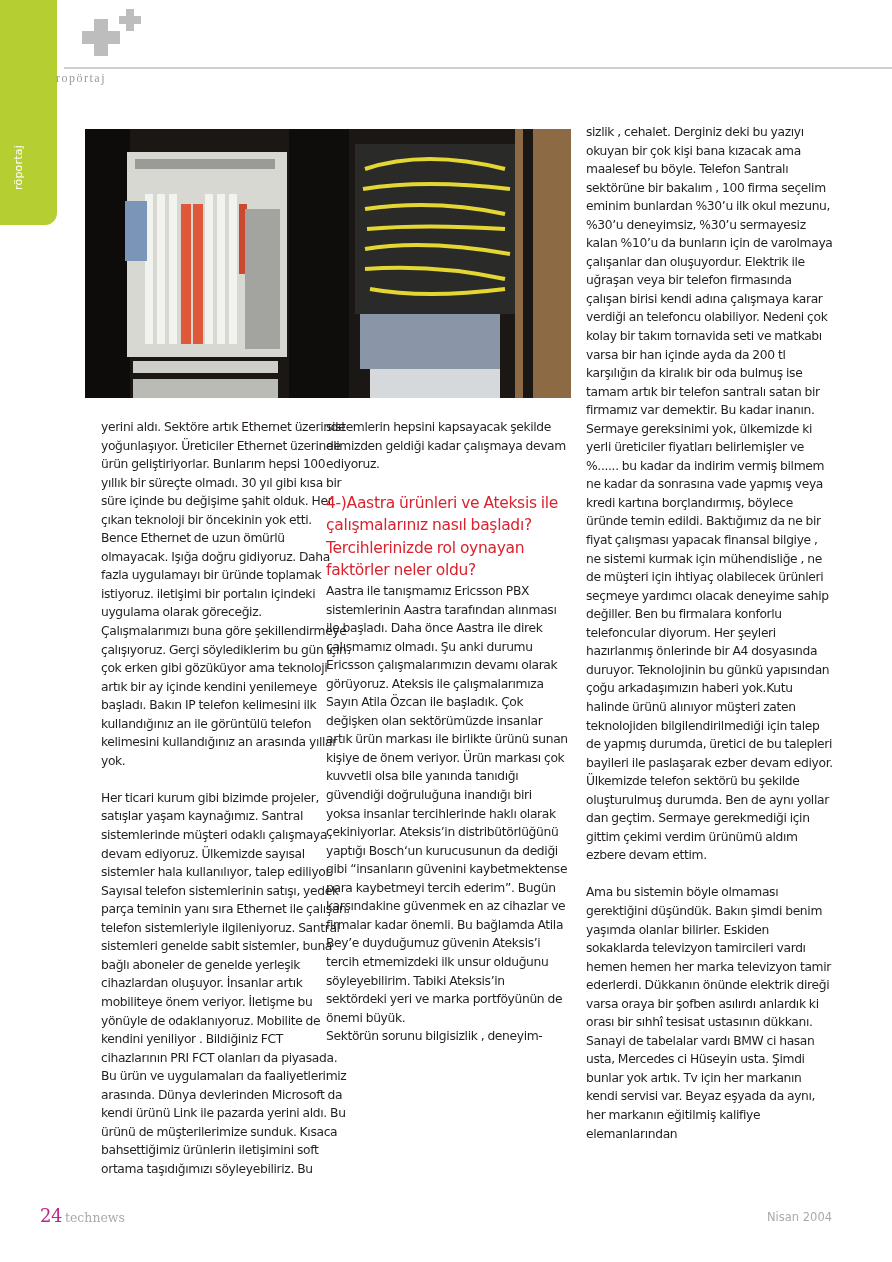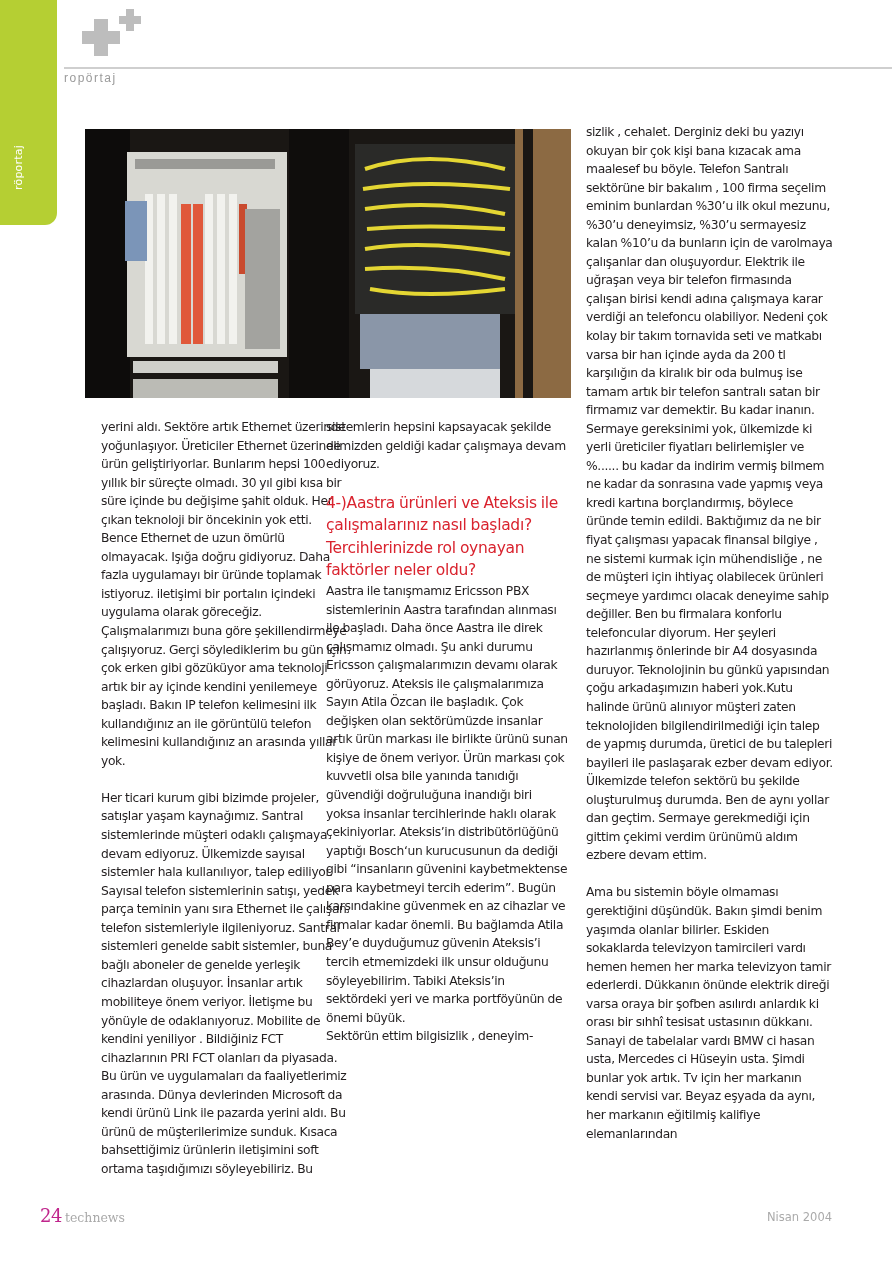--- a/index.html
+++ b/index.html
@@ -5,21 +5,21 @@
   html, body { margin:0; padding:0; background:#ffffff; }
   body { width:892px; height:1262px; position:relative; overflow:hidden;
          font-family:"DejaVu Sans", sans-serif; color:#231f20; }
   .side-tab { position:absolute; left:0; top:0; width:57px; height:225px;
               background:#b5cf33; border-bottom-right-radius:12px; }
   .side-tab-label { position:absolute; left:12px; top:190px; transform-origin:left top;
                     transform:rotate(-90deg); color:#ffffff; font-size:11px;
                     font-family:"DejaVu Sans", sans-serif; letter-spacing:0.2px; white-space:nowrap; }
   .logo { position:absolute; left:80px; top:6px; width:65px; height:50px; }
   .header-line { position:absolute; left:64px; top:67px; width:828px; height:2px; background:#cfcfcf; }
-  .section-label { position:absolute; left:64px; top:71px; font-family:Liberation Sans, sans-serif;
+  .section-label { position:absolute; left:56px; top:71px; font-family:Liberation Serif, serif;
                    font-size:12px; color:#9a9a9a; letter-spacing:1.5px; }
   .photo { position:absolute; left:85px; top:129px; width:486px; height:269px; }
   .col { position:absolute; font-size:12.3px; line-height:18.55px; color:#231f20;
          letter-spacing:-0.35px; word-spacing:-0.4px; }
   .col p { margin:0; white-space:pre-line; }
   .col p.gap { margin-top:18.55px; }
   .col h3 { margin:18px 0 0 0; font-size:15.5px; line-height:22.6px; color:#d9232e;
             font-weight:normal; letter-spacing:-0.3px; word-spacing:-0.5px; white-space:pre-line; }
   .col1 { left:101px; top:418px; width:248px; }
   .col2 { left:326px; top:418px; width:242px; }
@@ -92,21 +92,21 @@
 
 <div class="col col1">
   <p>yerini aldı. Sektöre artık Ethernet üzerinde yoğunlaşıyor. Üreticiler Ethernet üzerinde  ürün geliştiriyorlar. Bunlarım hepsi 100 yıllık bir süreçte olmadı. 30 yıl gibi kısa bir süre içinde bu değişime şahit olduk. Her çıkan teknoloji bir öncekinin yok etti. Bence Ethernet de uzun ömürlü olmayacak. Işığa doğru gidiyoruz. Daha fazla uygulamayı bir üründe toplamak istiyoruz. iletişimi bir portalın içindeki uygulama olarak göreceğiz. Çalışmalarımızı buna göre şekillendirmeye çalışıyoruz. Gerçi söylediklerim bu gün için çok erken gibi gözüküyor ama teknoloji artık bir ay içinde kendini  yenilemeye başladı. Bakın IP telefon kelimesini ilk kullandığınız an ile görüntülü telefon kelimesini  kullandığınız an arasında yıllar yok.</p>
   <p class="gap">Her ticari kurum gibi bizimde projeler, satışlar yaşam kaynağımız. Santral sistemlerinde müşteri odaklı çalışmaya devam ediyoruz. Ülkemizde sayısal sistemler hala kullanılıyor, talep ediliyor. Sayısal telefon sistemlerinin satışı, yedek parça teminin yanı sıra Ethernet ile çalışan telefon sistemleriyle ilgileniyoruz. Santral sistemleri  genelde sabit sistemler, buna bağlı aboneler de genelde yerleşik cihazlardan oluşuyor. İnsanlar artık mobiliteye önem veriyor. İletişme bu yönüyle de odaklanıyoruz. Mobilite de kendini yeniliyor . Bildiğiniz FCT cihazlarının PRI FCT olanları da piyasada. Bu ürün ve uygulamaları da faaliyetlerimiz arasında. Dünya devlerinden Microsoft da kendi ürünü Link ile pazarda yerini aldı. Bu ürünü de müşterilerimize sunduk. Kısaca bahsettiğimiz ürünlerin iletişimini soft ortama taşıdığımızı  söyleyebiliriz. Bu</p>
 </div>
 
 <div class="col col2">
   <p>sistemlerin hepsini kapsayacak şekilde elimizden geldiği kadar çalışmaya devam ediyoruz.</p>
   <h3>4-)Aastra ürünleri ve Ateksis ile çalışmalarınız nasıl başladı? Tercihlerinizde rol oynayan faktörler neler oldu?</h3>
   <p>Aastra ile tanışmamız  Ericsson PBX sistemlerinin Aastra tarafından alınması ile başladı. Daha önce Aastra ile direk çalışmamız olmadı. Şu anki durumu Ericsson çalışmalarımızın devamı olarak görüyoruz.  Ateksis ile çalışmalarımıza Sayın Atila Özcan ile başladık. Çok değişken olan sektörümüzde insanlar artık ürün markası ile birlikte ürünü sunan kişiye de önem veriyor. Ürün markası çok kuvvetli olsa bile yanında tanıdığı güvendiği doğruluğuna inandığı biri yoksa insanlar tercihlerinde haklı olarak çekiniyorlar. Ateksis’in distribütörlüğünü yaptığı Bosch‘un kurucusunun da dediği gibi “insanların güvenini kaybetmektense para kaybetmeyi tercih ederim”. Bugün karşındakine güvenmek en az cihazlar ve  firmalar kadar önemli. Bu bağlamda Atila Bey’e duyduğumuz güvenin Ateksis’i tercih etmemizdeki ilk unsur olduğunu söyleyebilirim. Tabiki Ateksis’in sektördeki yeri ve marka portföyünün de önemi büyük.</p>
-  <p>Sektörün ettim bilgisizlik , deneyim-</p>
+  <p>Sektörün sorunu bilgisizlik , deneyim-</p>
 </div>
 
 <div class="col col3">
   <p>sizlik , cehalet. Derginiz deki bu yazıyı okuyan bir çok kişi bana kızacak ama maalesef bu böyle. Telefon Santralı sektörüne bir  bakalım , 100 firma seçelim eminim bunlardan %30’u ilk okul mezunu, %30’u deneyimsiz, %30’u sermayesiz kalan %10’u da bunların için de varolmaya çalışanlar dan oluşuyordur.  Elektrik ile uğraşan veya bir telefon firmasında çalışan birisi kendi adına çalışmaya karar verdiği an telefoncu olabiliyor.  Nedeni çok kolay bir takım tornavida seti ve matkabı varsa bir han içinde ayda da 200 tl karşılığın da kiralık bir oda bulmuş ise tamam artık bir telefon santralı satan bir firmamız var demektir. Bu kadar inanın. Sermaye gereksinimi yok, ülkemizde ki yerli üreticiler fiyatları belirlemişler ve %...... bu kadar  da indirim vermiş bilmem ne kadar da sonrasına vade yapmış veya kredi kartına borçlandırmış, böylece üründe temin edildi. Baktığımız da ne bir fiyat çalışması yapacak finansal bilgiye , ne sistemi kurmak için mühendisliğe , ne de müşteri için ihtiyaç olabilecek ürünleri seçmeye yardımcı olacak deneyime sahip değiller. Ben bu firmalara konforlu telefoncular diyorum. Her şeyleri hazırlanmış önlerinde bir A4 dosyasında duruyor.  Teknolojinin bu günkü yapısından çoğu arkadaşımızın haberi yok.Kutu halinde ürünü alınıyor müşteri zaten teknolojiden bilgilendirilmediği için talep de yapmış durumda, üretici de bu talepleri bayileri  ile paslaşarak ezber devam ediyor. Ülkemizde telefon sektörü bu şekilde oluşturulmuş durumda. Ben de aynı yollar dan geçtim. Sermaye gerekmediği için  gittim çekimi verdim ürünümü aldım ezbere devam ettim.</p>
   <p class="gap">Ama bu sistemin böyle olmaması gerektiğini düşündük. Bakın şimdi benim yaşımda olanlar bilirler. Eskiden sokaklarda televizyon tamircileri vardı hemen hemen her marka televizyon tamir ederlerdi. Dükkanın önünde elektrik direği varsa oraya bir şofben asılırdı anlardık ki orası bir sıhhî tesisat ustasının dükkanı. Sanayi de tabelalar vardı BMW ci hasan usta, Mercedes ci Hüseyin usta. Şimdi bunlar yok artık. Tv için her markanın kendi servisi var. Beyaz eşyada da aynı, her markanın eğitilmiş kalifiye elemanlarından</p>
 </div>
 
 <div class="footer-left">
   <span class="page-num">24</span><span class="mag-name">technews</span>
 </div>

